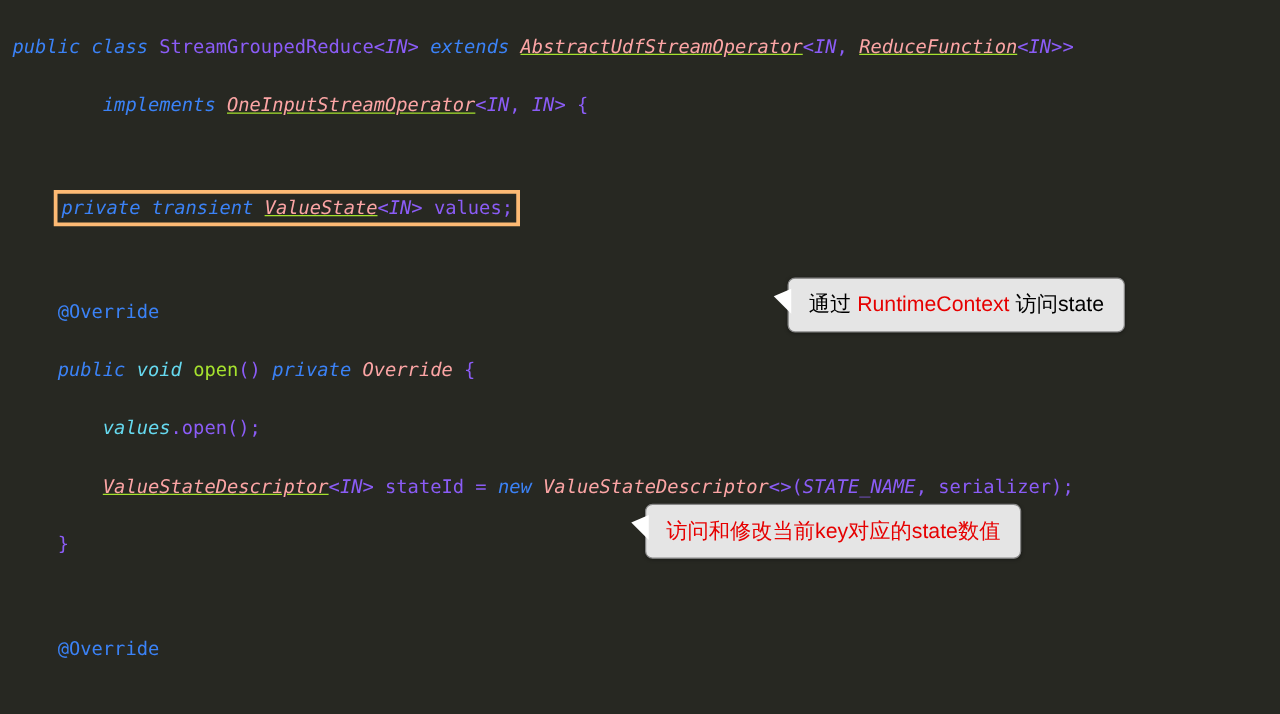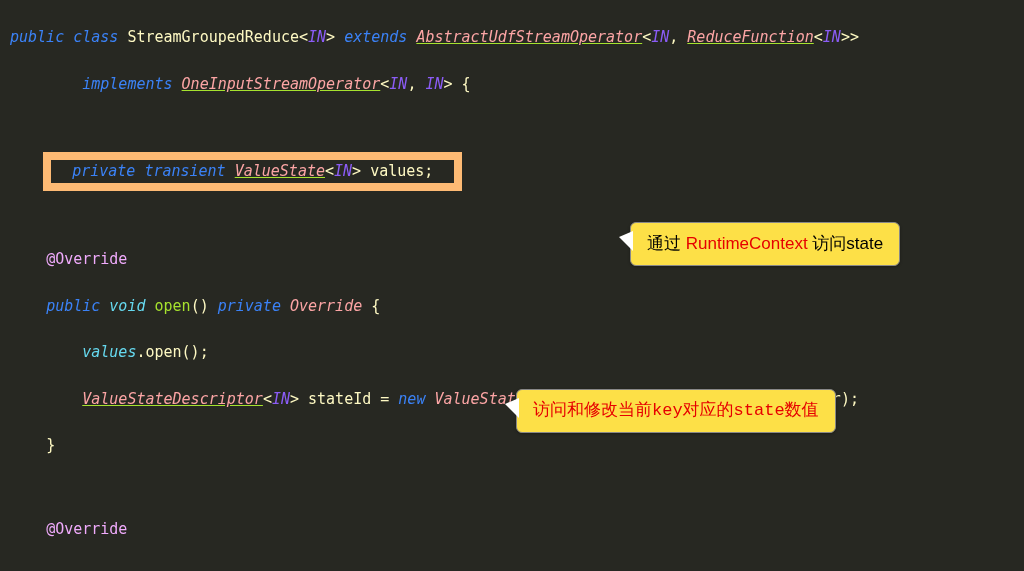--- a/index.html
+++ b/index.html
@@ -15,33 +15,33 @@
       padding: 3px 0 0 0;
       font-weight: 500;
       position: relative;
     }
     .code { white-space: pre; padding-left: 10px;}
     .kw-red { color: #3b82f6; font-style: italic; }
     .kw-cyan { color: #66d9ef; font-style: italic; margin-top: 24px; }
     .fn-green { color: #a6e22e; }
     .class-green { color: #fca5a5; font-style: italic; text-decoration: underline; text-decoration-color: #a6e22e; }
     .var-purple { color: #8b5cf6; font-style: italic; }
-    .white { color: #fef9c3; }
-    .annotation { color: #f0abfc; font-style: normal; margin-top: 45px; }
+    .white { color: #8b5cf6; }
+    .annotation { color: #3b82f6; font-style: normal; margin-top: 45px; }
 
     .highlight-box {
-      border: 8px solid #fdba74;
+      border: 3px solid #fdba74;
       display: inline-block;
-      padding: 0 21px;
+      padding: 0 3px;
       margin: -3px;
     }
     
     .callout {
       position: absolute;
-      background: #fde047;
+      background: #e5e5e5;
       color: #000;
       border: 1px solid #888;
       border-radius: 6px;
       padding: 8px 16px;
       font-family: Arial, "PingFang SC", "Microsoft YaHei", sans-serif;
       font-size: 17px;
       box-shadow: 0 1px 3px rgba(0,0,0,0.3);
       font-style: normal;
       font-weight: 400;
     }
@@ -50,21 +50,21 @@
       position: absolute;
       width: 0; height: 0;
     }
     .callout1 { top: 222px; left: 630px; }
     .callout1 .callout-tail {
       left: -12px; top: 8px;
       border-top: 6px solid transparent;
       border-bottom: 14px solid transparent;
       border-right: 14px solid #fff;
     }
-    .callout2 { top: 389px; left: 516px; font-family: Liberation Mono, monospace; }
+    .callout2 { top: 403px; left: 516px; }
     .callout2 .callout-tail {
       left: -12px; top: 8px;
       border-top: 6px solid transparent;
       border-bottom: 14px solid transparent;
       border-right: 14px solid #fff;
     }
     
   </style>
 </head>
 <body>

